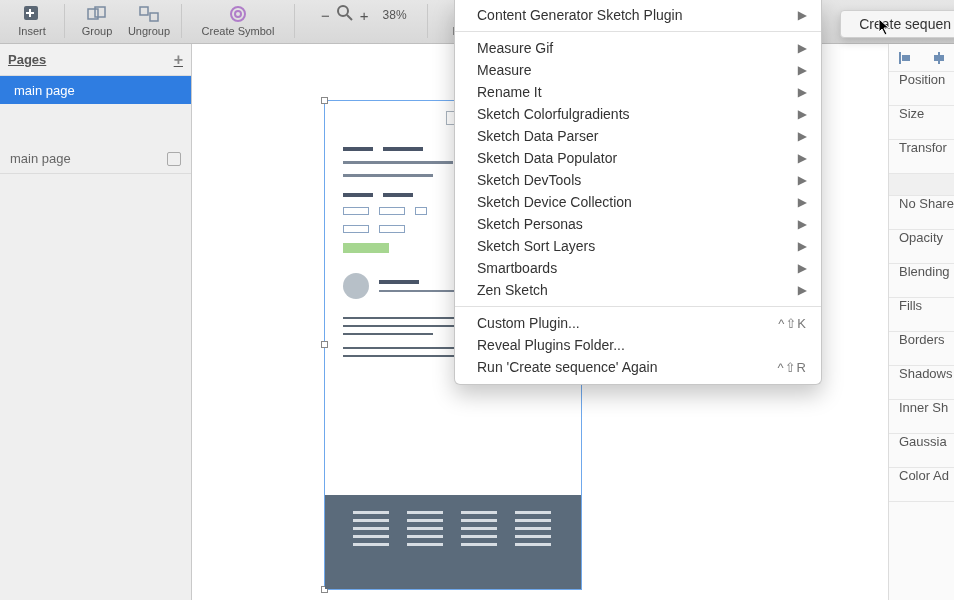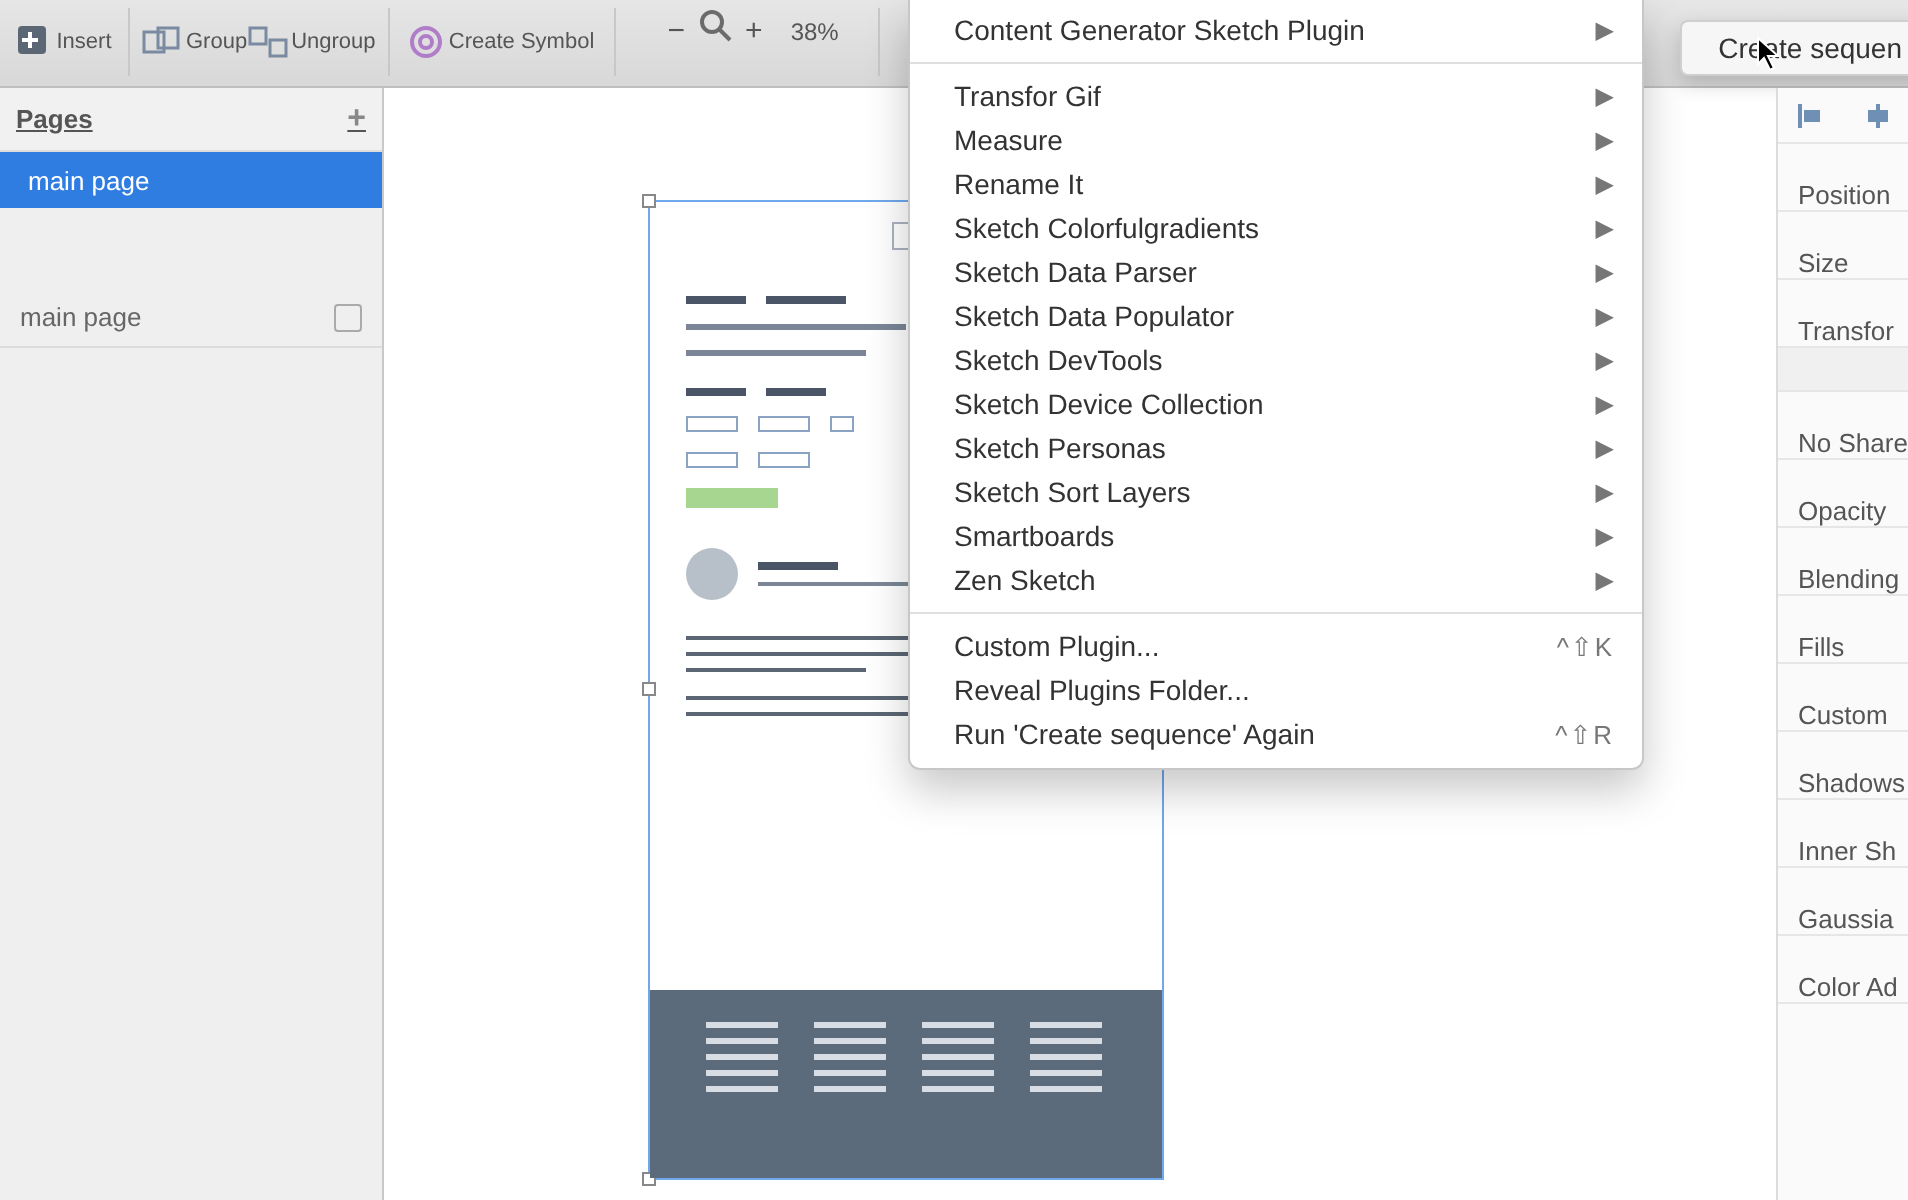--- a/index.html
+++ b/index.html
@@ -5,21 +5,21 @@
 * { box-sizing: border-box; margin: 0; padding: 0; font-family: -apple-system, "Helvetica Neue", Arial, sans-serif; }
 body { width: 954px; height: 600px; overflow: hidden; background: #fff; position: relative; }
 
 
 .toolbar {
   height: 44px; background: linear-gradient(#e6e6e6, #d8d8d8);
   border-bottom: 1px solid #bfbfbf; display: flex; align-items: flex-start;
   padding: 0 6px; gap: 0;
 }
 .tool-btn {
-  display: flex; flex-direction: row; align-items: center; justify-content: center;
+  display: flex; flex-direction: column; align-items: center; justify-content: center;
   min-width: 52px; height: 42px; color: #555; font-size: 11px; gap: 2px;
   cursor: default;
 }
 .tool-btn .ico { height: 18px; display: flex; align-items: center; justify-content: center; color: #6b6b6b; }
 .tool-sep { width: 1px; height: 34px; background: #c8c8c8; margin: 4px 6px; }
 .zoom-group { display: flex; align-items: center; gap: 6px; margin-left: 20px; margin-top: 4px; color: #555; }
 .zoom-pct { font-size: 12px; color: #555; }
 
 
 .leftpane {
@@ -115,21 +115,21 @@
 .inspector {
   position: absolute; right: 0; top: 44px; width: 66px; bottom: 0;
   background: #fafafa; border-left: 1px solid #dcdcdc; overflow: hidden;
 }
 .insp-align {
   height: 28px; border-bottom: 1px solid #e6e6e6;
   display: flex; align-items: center; justify-content: center; gap: 22px; color: #6f8fb5;
 }
 .insp-row {
   height: 34px; border-bottom: 1px solid #e6e6e6;
-  display: flex; align-items: flex-end; padding-left: 10px;
+  display: flex; align-items: flex-start; padding-left: 10px;
   font-size: 13px; color: #555; white-space: nowrap;
 }
 .insp-row.gap { height: 22px; background: #f0f0f0; }
 </style>
 </head>
 <body>
 
 <div class="toolbar">
   <div class="tool-btn">
     <span class="ico">
@@ -294,21 +294,21 @@
   </div>
 </div>
 
 <div class="dropdown">
   <div class="menu-item">
       <span>Content Generator Sketch Plugin</span>
       <span class="chev">▶</span>
     </div>
   <div class="menu-sep"></div>
   <div class="menu-item">
-      <span>Transfor Gif</span>
+      <span>Measure Gif</span>
       <span class="chev">▶</span>
     </div>
   <div class="menu-item">
       <span>Measure</span>
       <span class="chev">▶</span>
     </div>
   <div class="menu-item">
       <span>Rename It</span>
       <span class="chev">▶</span>
     </div>
@@ -396,21 +396,21 @@
   <div class="insp-row">
       <span>Opacity</span>
     </div>
   <div class="insp-row">
       <span>Blending</span>
     </div>
   <div class="insp-row">
       <span>Fills</span>
     </div>
   <div class="insp-row">
-      <span>Custom</span>
+      <span>Borders</span>
     </div>
   <div class="insp-row">
       <span>Shadows</span>
     </div>
   <div class="insp-row">
       <span>Inner Sh</span>
     </div>
   <div class="insp-row">
       <span>Gaussia</span>
     </div>

